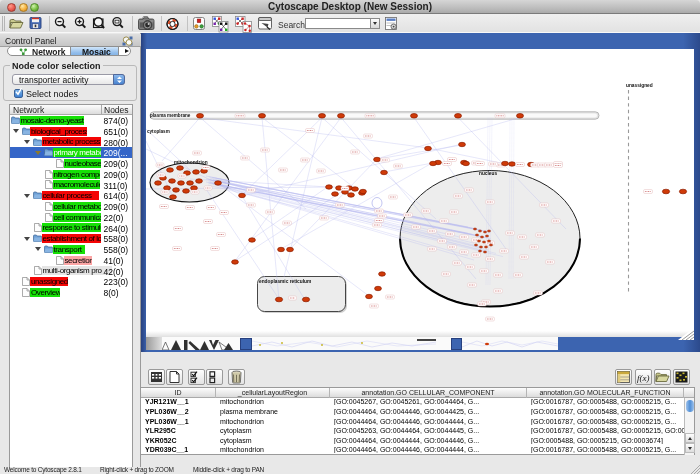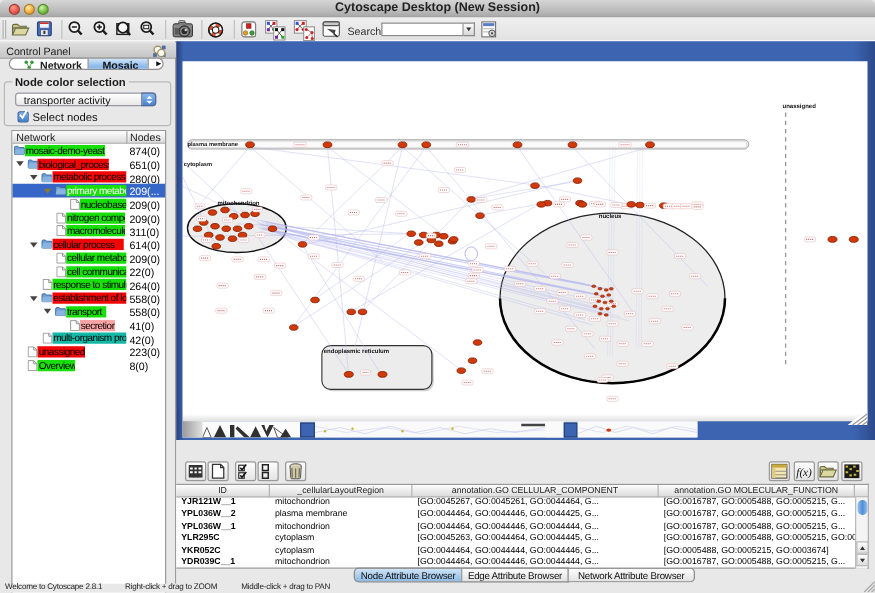--- a/index.html
+++ b/index.html
@@ -301,21 +301,21 @@
           <path d="M5 0.5 L5 3 L7.5 3" fill="none" stroke="#888" stroke-width="0.7"></path>
         </svg>
 <span class="abs" style="left:53.5px;top:0.8px;width:28px;overflow:hidden;white-space:nowrap;background:#fca5a5;color:#000;font-size:8px;letter-spacing:-0.4px;padding-left:1px">secretion</span>
 <span class="abs" style="left:93.5px;top:1px;font-size:8.5px;color:#000">41(0)</span>
 </div>
 <div class="abs" style="left:0;top:161.00px;width:122px;height:10.75px;">
 <svg class="abs" style="left:23.5px;top:0.8px" width="8" height="9">
           <path d="M0.5 0.5 L5 0.5 L7.5 3 L7.5 8.5 L0.5 8.5 Z" fill="#fdfdfd" stroke="#888" stroke-width="0.7"></path>
           <path d="M5 0.5 L5 3 L7.5 3" fill="none" stroke="#888" stroke-width="0.7"></path>
         </svg>
-<span class="abs" style="left:31.5px;top:0.8px;width:59px;overflow:hidden;white-space:nowrap;background:#14b8a6;color:#000;font-size:8px;letter-spacing:-0.4px;padding-left:1px">multi-organism pro</span>
+<span class="abs" style="left:31.5px;top:0.8px;width:70px;overflow:hidden;white-space:nowrap;background:#e5e5e5;color:#000;font-size:8px;letter-spacing:-0.4px;padding-left:1px">multi-organism pro</span>
 <span class="abs" style="left:93.5px;top:1px;font-size:8.5px;color:#000">42(0)</span>
 </div>
 <div class="abs" style="left:0;top:171.75px;width:122px;height:10.75px;">
 <svg class="abs" style="left:12.0px;top:0.8px" width="8" height="9">
           <path d="M0.5 0.5 L5 0.5 L7.5 3 L7.5 8.5 L0.5 8.5 Z" fill="#fdfdfd" stroke="#888" stroke-width="0.7"></path>
           <path d="M5 0.5 L5 3 L7.5 3" fill="none" stroke="#888" stroke-width="0.7"></path>
         </svg>
 <span class="abs" style="left:20.0px;top:0.8px;width:38px;overflow:hidden;white-space:nowrap;background:#f40505;color:#000;font-size:8px;letter-spacing:-0.4px;padding-left:1px">unassigned</span>
 <span class="abs" style="left:93.5px;top:1px;font-size:8.5px;color:#000">223(0)</span>
 </div>
@@ -1015,25 +1015,20 @@
         <span class="abs" style="left:390px;top:0.6px;width:155px;overflow:hidden">[GO:0016787, GO:0005488, GO:0005215, G...</span>
       </div>
 <div class="abs" style="left:543px;top:10px;width:10px;height:57px;background:#f4f4f4;border-left:1px solid #bbb">
 <div class="abs" style="left:1px;top:2px;width:8px;height:12px;border-radius:4px;background:linear-gradient(90deg,#9ec2ec,#4f8ed6 50%,#9ec2ec)"></div>
 <div class="abs" style="left:0;top:35px;width:10px;height:10px;background:linear-gradient(#fefefe,#ddd);border:1px solid #bbb"></div>
 <div class="abs" style="left:2.6px;top:38.5px;width:0;height:0;border-left:2.5px solid transparent;border-right:2.5px solid transparent;border-bottom:3.5px solid #333"></div>
 <div class="abs" style="left:0;top:45px;width:10px;height:10px;background:linear-gradient(#fefefe,#ddd);border:1px solid #bbb"></div>
 <div class="abs" style="left:2.6px;top:48.5px;width:0;height:0;border-left:2.5px solid transparent;border-right:2.5px solid transparent;border-top:3.5px solid #333"></div>
 </div>
 </div>
-<div class="abs" style="left:142px;top:102px;width:274px;height:13px;font-size:7.8px;letter-spacing:-0.2px;color:#111">
-<div class="abs" style="left:0;top:0;width:87px;height:12px;background:linear-gradient(#cfe3f6,#8fbbe6);border:1px solid #8a8a8a;border-radius:4px 0 0 4px;text-align:center;line-height:12px">Node Attribute Browser</div>
-<div class="abs" style="left:87px;top:0;width:85px;height:12px;background:linear-gradient(#fdfdfd,#e2e2e2);border:1px solid #8a8a8a;border-left:none;text-align:center;line-height:12px">Edge Attribute Browser</div>
-<div class="abs" style="left:172px;top:0;width:101px;height:12px;background:linear-gradient(#fdfdfd,#e2e2e2);border:1px solid #8a8a8a;border-left:none;border-radius:0 4px 4px 0;text-align:center;line-height:12px">Network Attribute Browser</div>
-</div>
 </div>
 <div class="abs" style="left:0;top:467px;width:700px;height:7px;background:#e8e8e8;font-size:6.5px;letter-spacing:-0.2px;color:#222">
 <span class="abs" style="left:4px;top:-1px">Welcome to Cytoscape 2.8.1</span>
 <span class="abs" style="left:100px;top:-1px">Right-click + drag to ZOOM</span>
 <span class="abs" style="left:193px;top:-1px">Middle-click + drag to PAN</span>
 <svg class="abs" style="left:691px;top:-2px" width="9" height="9">
       <line x1="0" y1="9" x2="9" y2="0" stroke="#aaa" stroke-width="1"></line>
       <line x1="3" y1="9" x2="9" y2="3" stroke="#aaa" stroke-width="1"></line>
       <line x1="6" y1="9" x2="9" y2="6" stroke="#aaa" stroke-width="1"></line>
     </svg>

